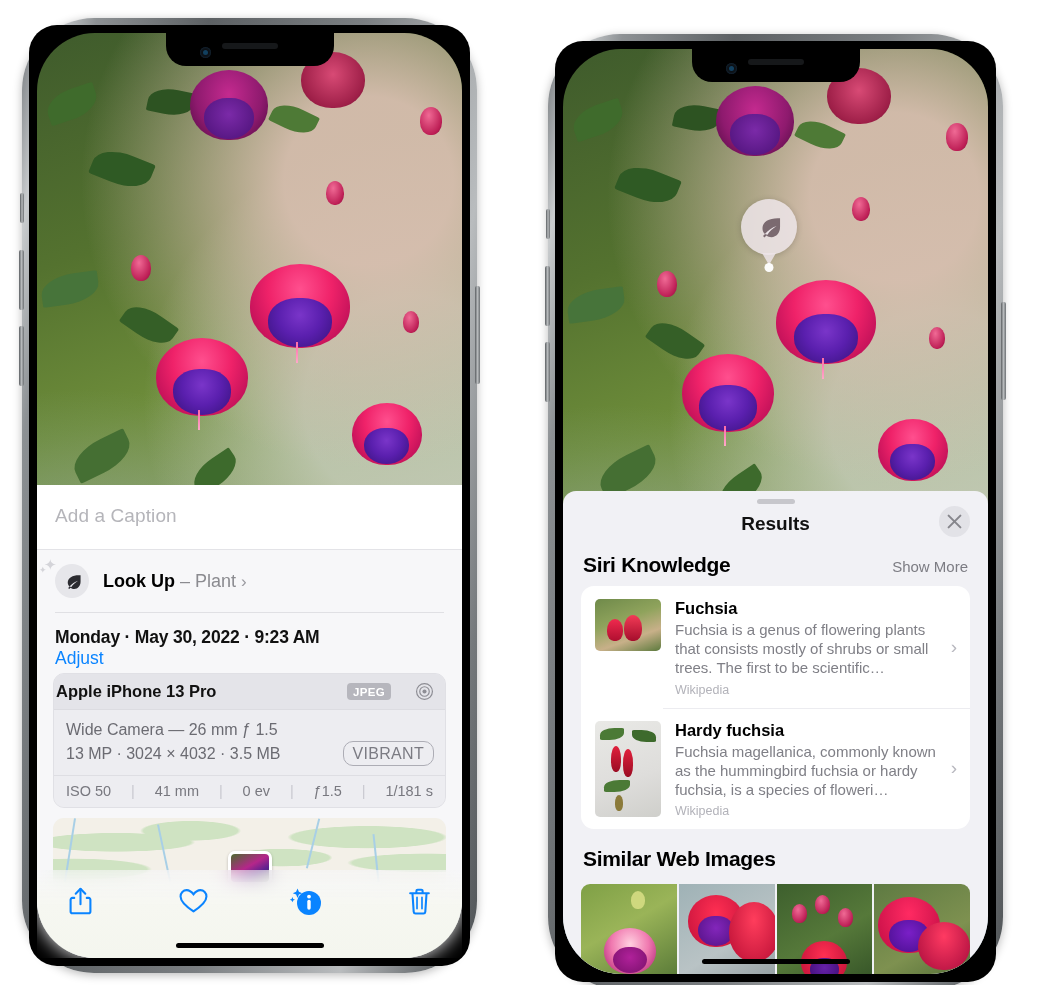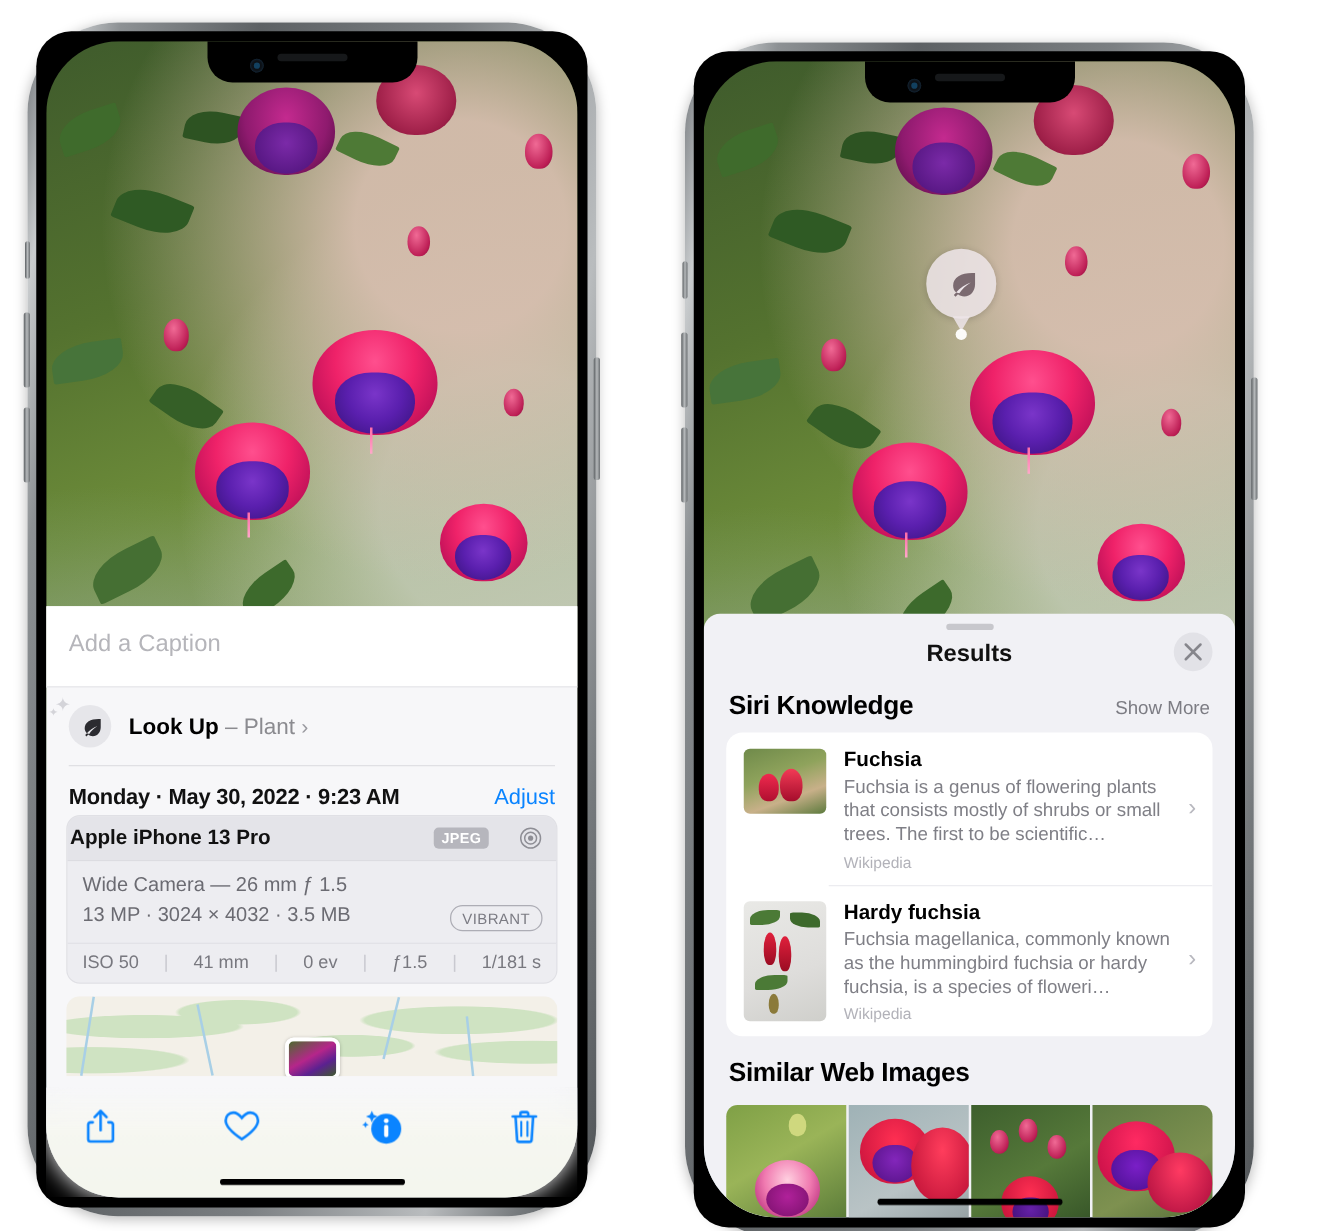--- a/index.html
+++ b/index.html
@@ -149,20 +149,21 @@
   }
   .sparkles { position:absolute; left:-11px; top:-7px; color:#d4d4d9; font-size:15px; line-height:1; }
   .sparkles .s2 { position:absolute; left:-5px; top:9px; font-size:9px; }
   .lookup-label { font-size: 18px; font-weight: 700; color: #000; }
   .lookup-sub { font-size: 18px; font-weight: 400; color: #8b8b90; margin-left:5px; }
   .lookup-chev { color:#9a9aa0; font-size:17px; margin-left:5px; }
 
   .date-row {
     display:flex; align-items:flex-start; justify-content:space-between;
     padding: 14px 18px 4px 18px;
+    flex-direction: column;
   }
   .date-text { font-size: 17.5px; font-weight: 600; color:#111; letter-spacing:-.2px; }
   .adjust-link { font-size: 17.5px; color:#0a84ff; }
   .fname-row { display:flex; align-items:center; padding: 2px 18px 12px 18px; gap:9px; }
   .fname { font-size: 17px; color:#55555a; }
 
   
   .meta-card {
     margin: 0 16px 10px 16px;
     border-radius: 11px;
@@ -181,21 +182,21 @@
   .jpeg-badge {
     background:#b6b6bd; color:#fff; font-size:11.5px; font-weight:700;
     padding: 2.5px 6px; border-radius: 4px; letter-spacing:.3px;
   }
   .aperture-ic { width:19px;height:19px; }
   .meta-body { padding: 8px 12px 9px 12px; background:#ededf1; position:relative; }
   .meta-line { font-size: 16px; color:#6b6b72; line-height: 1.5; }
   .vibrant-pill {
     position:absolute; right:11px; bottom:9px;
     border: 1px solid #adadb5; color:#7b7b83;
-    font-size: 12px; padding: 2.5px 9px; border-radius: 10px; letter-spacing:.3px;
+    font-size: 16px; padding: 2.5px 9px; border-radius: 10px; letter-spacing:.3px;
   }
   .meta-foot {
     display:flex; align-items:center; justify-content:space-between;
     padding: 7px 12px 8px 12px;
     border-top: 1px solid #dedee3;
     background:#ededf1;
   }
   .meta-foot span { font-size: 14.5px; color:#78787f; }
   .meta-sep { color:#c9c9d0 !important; }
 

